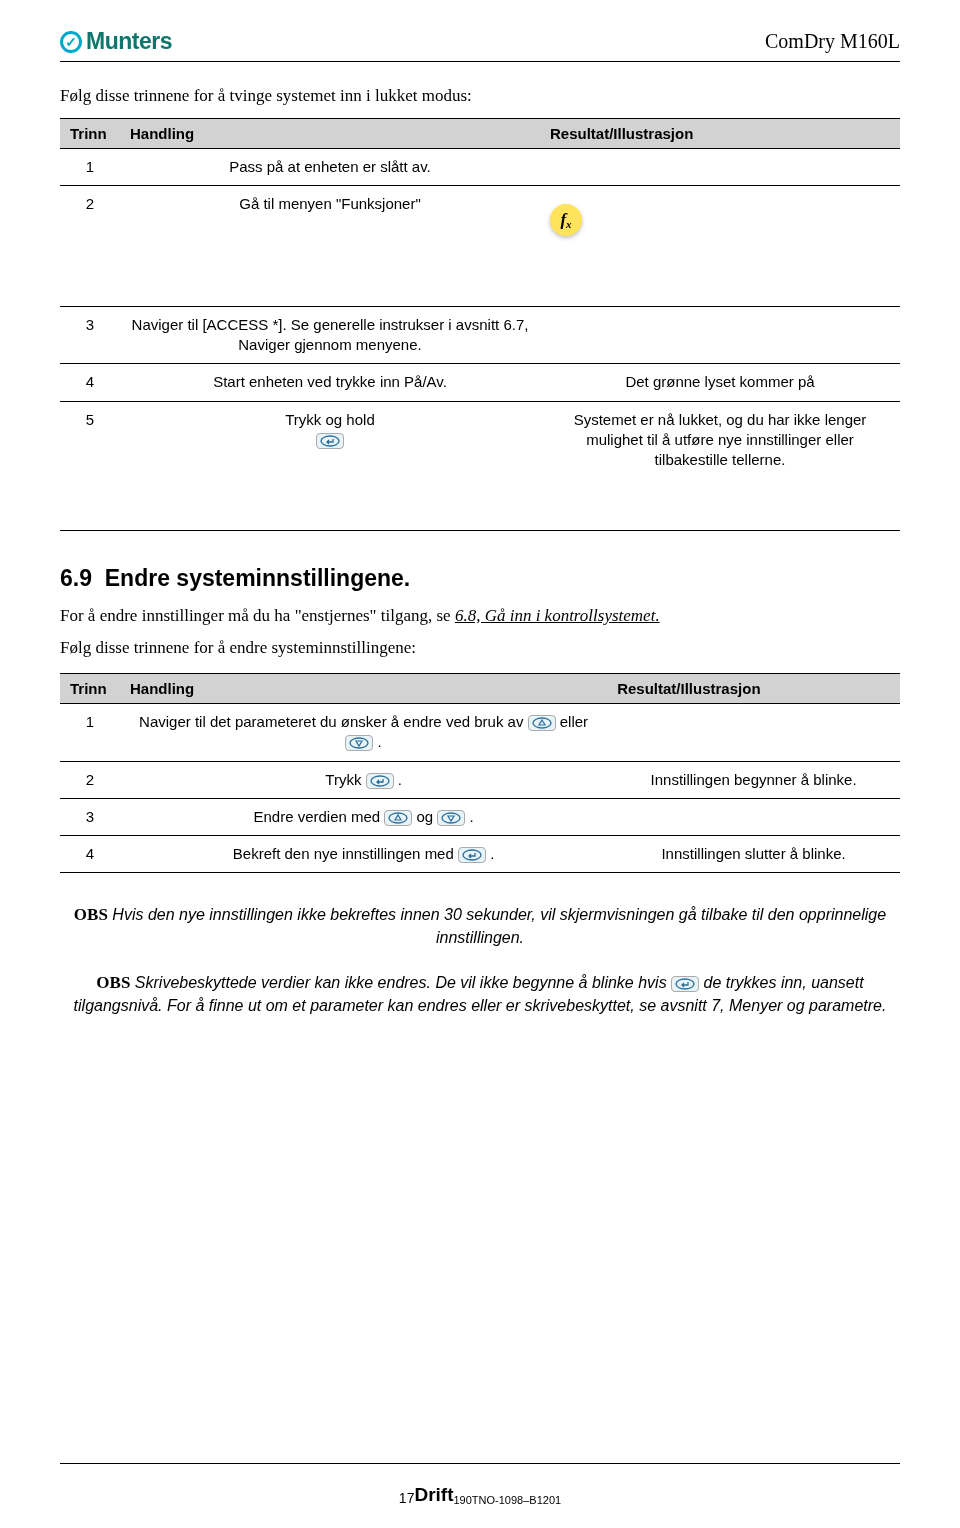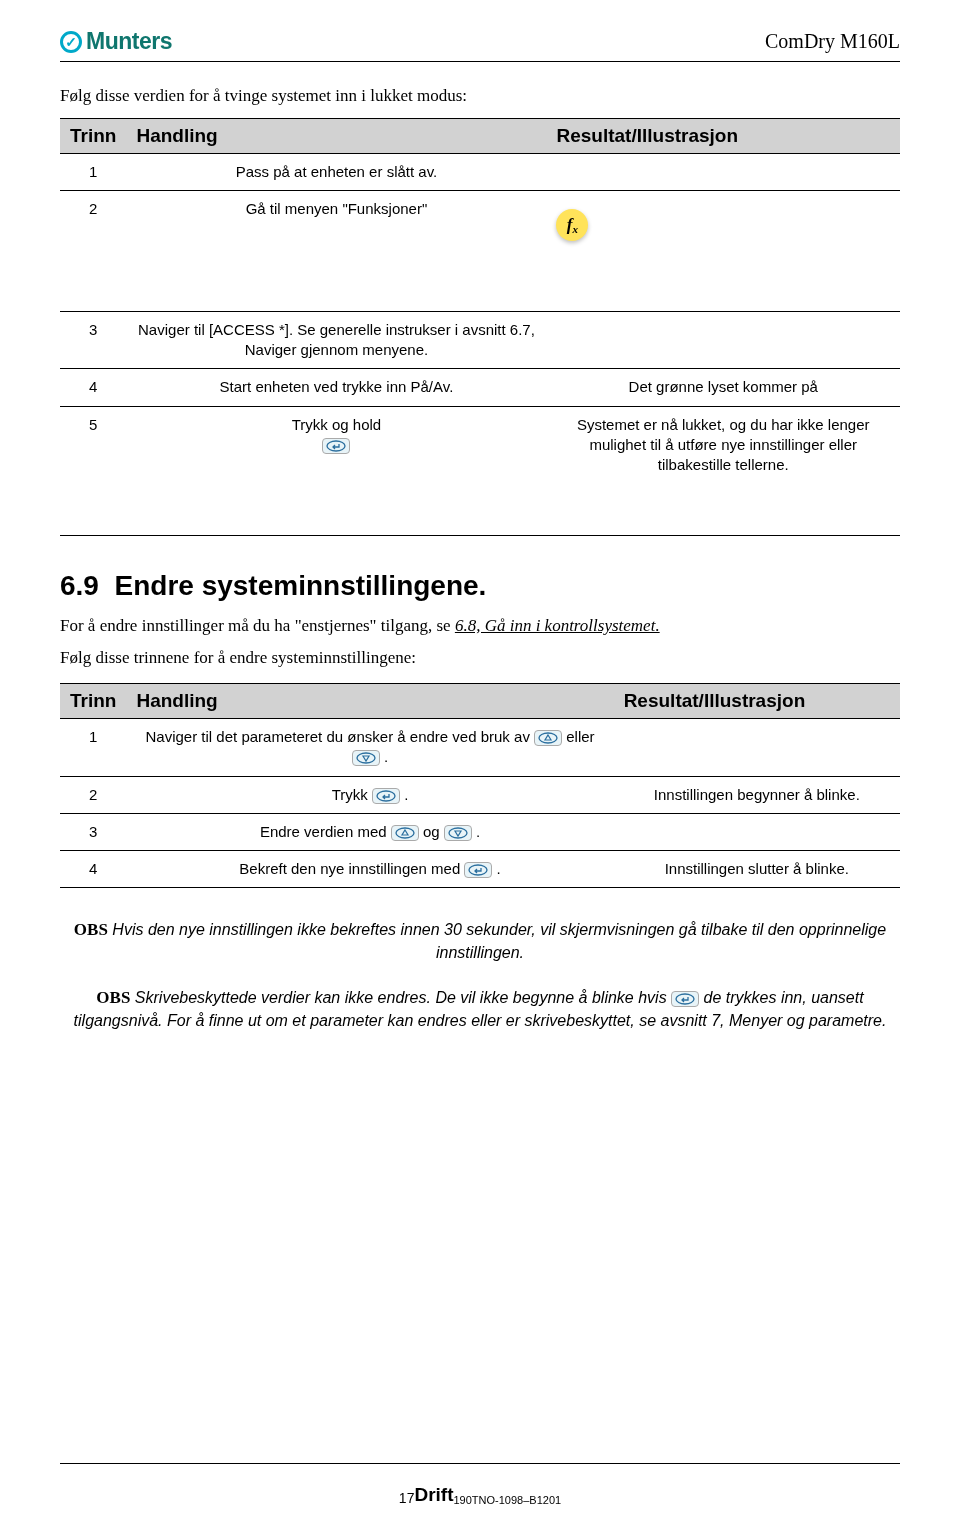--- a/index.html
+++ b/index.html
@@ -26,21 +26,21 @@
     color: #00a9c9; font-weight: bold; font-size: 14px;
   }
   .logo-text { color: #0f766e; font-weight: bold; font-size: 23px; letter-spacing: -0.5px; }
   .doc-title { font-family: Georgia, 'Times New Roman', serif; font-size: 20px; }
   .rule { border-top: 1px solid #000; margin: 6px 0 24px 0; }
   .intro { font-family: Georgia, 'Times New Roman', serif; font-size: 17px; margin-bottom: 12px; }
   table { width: 100%; border-collapse: collapse; }
   th {
     background: #d2d2d2; text-align: left; font-weight: bold;
     padding: 6px 10px; border-top: 1px solid #000; border-bottom: 1px solid #000;
-    font-size: 19px;
+    font-size: 15px;
   }
   td {
     padding: 8px 10px; border-bottom: 1px solid #000; vertical-align: top;
     font-size: 15px; line-height: 1.35; text-align: center;
   }
   td.stepcol { text-align: center; width: 60px; }
   .fx-icon {
     display: inline-flex; align-items: center; justify-content: center;
     width: 32px; height: 32px; background: #ffe35a; border-radius: 50%;
     box-shadow: 0 2px 4px rgba(0,0,0,0.25);
@@ -50,21 +50,21 @@
   .fx-icon .fx-x { font-size: 11px; position: relative; top: 4px; font-style: italic; }
   .btn-icon {
     display: inline-block; vertical-align: middle;
     background: #e8f4f8; border: 1px solid #aaa; border-radius: 4px;
     padding: 1px 3px; line-height: 1;
   }
   .btn-icon svg { display: block; }
   .gap-row td { border-bottom: 1px solid #000; height: 52px; }
   h2.section-h {
     font-family: Arial, Helvetica, sans-serif; font-weight: bold;
-    font-size: 28px; margin: 34px 0 12px 0;
+    font-size: 23px; margin: 34px 0 12px 0;
   }
   .body-serif { font-family: Georgia, 'Times New Roman', serif; font-size: 17px; line-height: 1.45; }
   .body-serif em { font-style: italic; text-decoration: underline; }
   .obs-block { font-size: 16px; font-style: italic; line-height: 1.4; margin-top: 30px; text-align: center; }
   .obs-block .obs-label {
     font-family: Georgia, 'Times New Roman', serif; font-weight: bold;
     font-style: normal; font-size: 17px;
   }
   .footer {
     position: absolute; bottom: 22px; left: 60px; right: 60px;
@@ -80,21 +80,21 @@
 
 <div class="topbar">
   <div class="logo">
     <span class="logo-mark">✓</span>
     <span class="logo-text">Munters</span>
   </div>
   <div class="doc-title">ComDry M160L</div>
 </div>
 <div class="rule"></div>
 
-<p class="intro">Følg disse verdien for å tvinge systemet inn i lukket modus:</p>
+<p class="intro">Følg disse trinnene for å tvinge systemet inn i lukket modus:</p>
 
 <table>
   <thead>
     <tr>
       <th class="stepcol">Trinn</th>
       <th style="width:50%;">Handling</th>
       <th>Resultat/Illustrasjon</th>
     </tr>
   </thead>
   <tbody>

